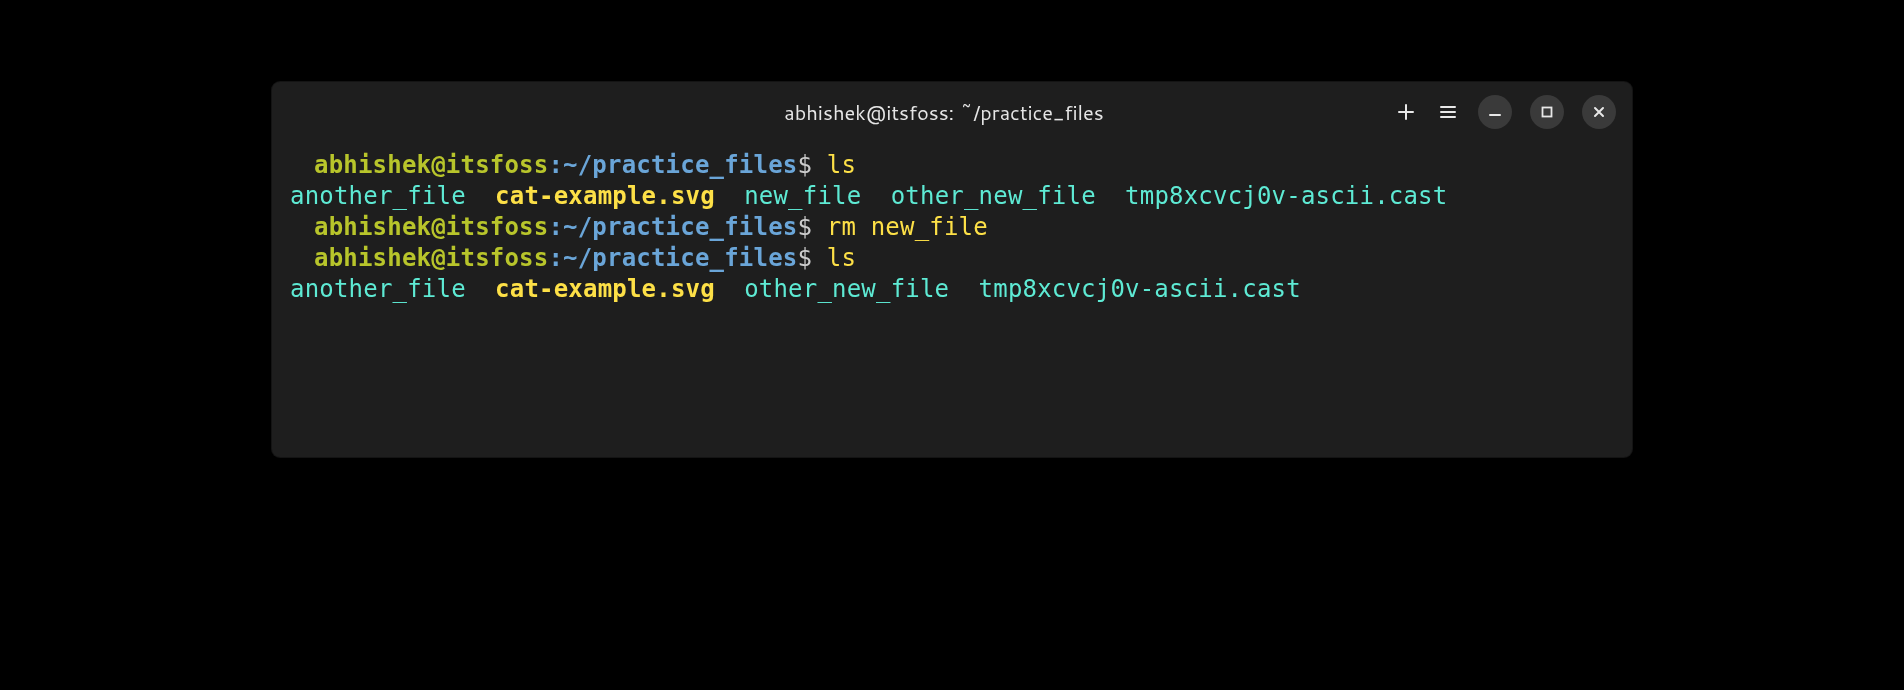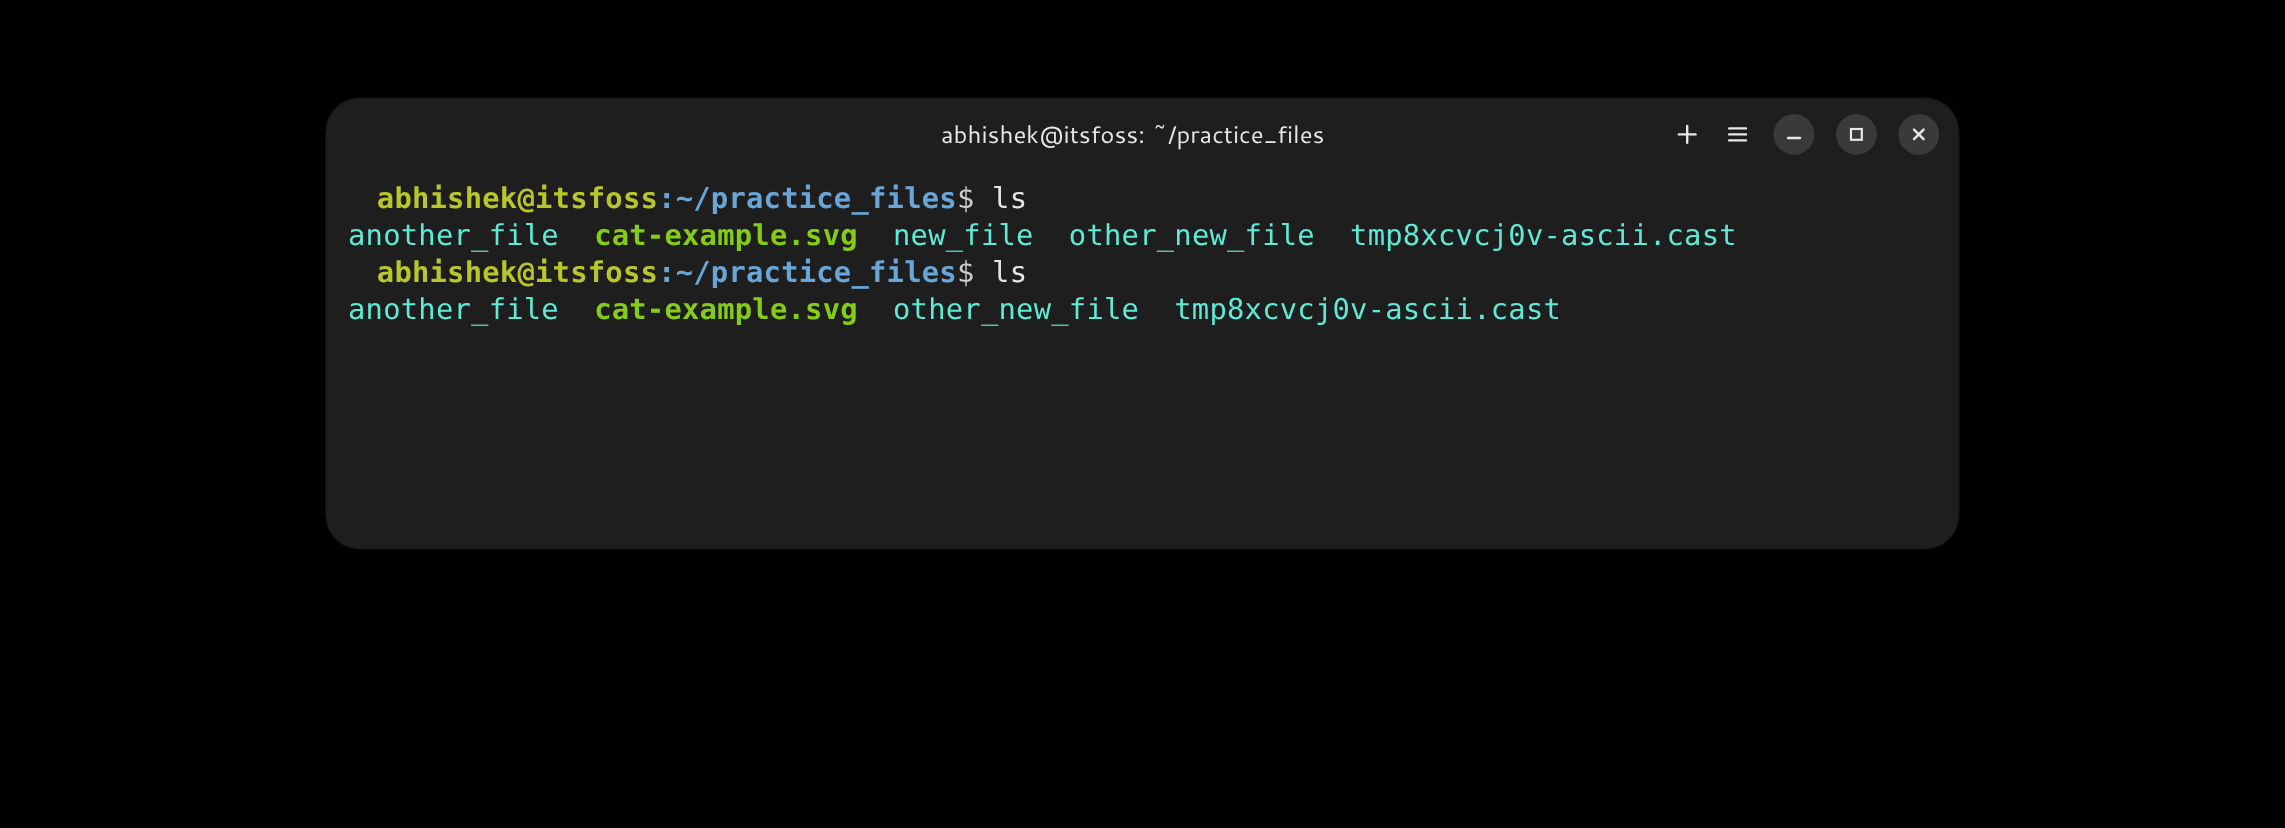--- a/index.html
+++ b/index.html
@@ -10,21 +10,21 @@
       display: flex;
       align-items: flex-start;
       justify-content: center;
       padding-top: 82px;
       font-family: 'DejaVu Sans Mono', 'Menlo', 'Consolas', monospace;
     }
     .terminal-window {
       width: 1360px;
       height: 375px;
       background: #1e1e1e;
-      border-radius: 28px;
+      border-radius: 8px;
       overflow: hidden;
       box-shadow: 0 0 0 1px rgba(255,255,255,0.08);
       display: flex;
       flex-direction: column;
     }
     .titlebar {
       height: 60px;
       display: flex;
       align-items: center;
       justify-content: space-between;
@@ -73,23 +73,23 @@
       padding: 8px 18px 18px 18px;
       font-size: 24px;
       line-height: 31px;
       color: #cccccc;
       letter-spacing: 0.2px;
     }
     .line { white-space: pre; }
     .prompt-user { color: #b8c52b; font-weight: bold; margin-left: 24px; }
     .prompt-path { color: #6aa5d8; font-weight: bold; }
     .prompt-dollar { color: #cccccc; }
-    .cmd { color: #e5e5e5; margin-top: 40px; }
+    .cmd { color: #fde047; margin-top: 40px; }
     .file-plain { color: #5eead4; }
-    .file-highlight { color: #84cc16; font-weight: bold; }
+    .file-highlight { color: #fde047; font-weight: bold; }
     .sep { color: #cccccc; }
     .cursor {
       display: inline-block;
       width: 14px;
       height: 26px;
       background: #cccccc;
       vertical-align: text-bottom;
       margin-left: 2px;
       margin-bottom: 1px;
     }
@@ -126,16 +126,17 @@
         <svg width="14" height="14" viewBox="0 0 14 14" fill="none">
           <path d="M3 3l8 8M11 3l-8 8" stroke="#e8e8e8" stroke-width="2" stroke-linecap="round"></path>
         </svg>
       </div>
     </div>
   </div>
 
   <div class="terminal-body" id="terminal-body">
   <div class="line"><span class="prompt-user">abhishek@itsfoss</span><span class="prompt-path">:</span><span class="prompt-path">~/practice_files</span><span class="prompt-dollar">$ </span><span class="cmd">ls</span></div>
       <div class="line"><span class="file-plain">another_file</span><span class="sep">  </span><span class="file-highlight">cat-example.svg</span><span class="sep">  </span><span class="file-plain">new_file</span><span class="sep">  </span><span class="file-plain">other_new_file</span><span class="sep">  </span><span class="file-plain">tmp8xcvcj0v-ascii.cast</span></div>
+      <div class="line"><span class="prompt-user">abhishek@itsfoss</span><span class="prompt-path">:</span><span class="prompt-path">~/practice_files</span><span class="prompt-dollar">$ </span><span class="cmd">rm new_file</span></div>
       <div class="line"><span class="prompt-user">abhishek@itsfoss</span><span class="prompt-path">:</span><span class="prompt-path">~/practice_files</span><span class="prompt-dollar">$ </span><span class="cmd">ls</span></div>
       <div class="line"><span class="file-plain">another_file</span><span class="sep">  </span><span class="file-highlight">cat-example.svg</span><span class="sep">  </span><span class="file-plain">other_new_file</span><span class="sep">  </span><span class="file-plain">tmp8xcvcj0v-ascii.cast</span></div>
     </div>
 </div>
 
 </body></html>

